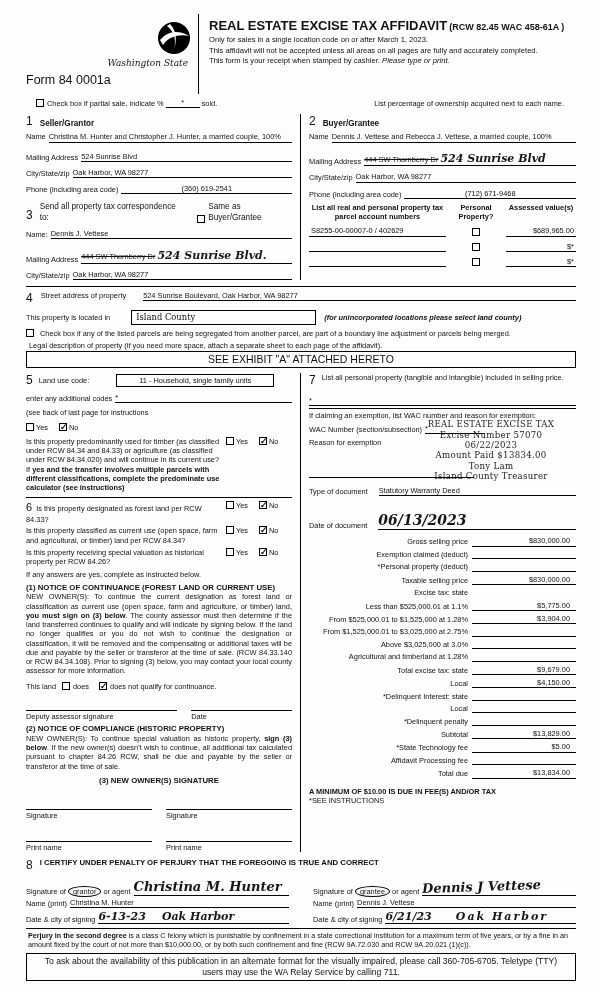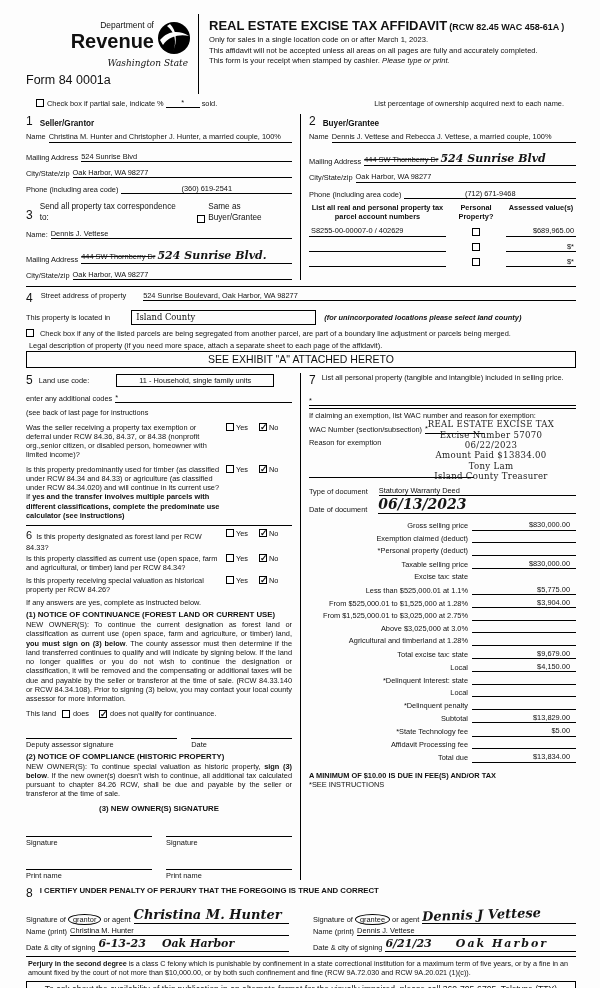--- a/index.html
+++ b/index.html
@@ -76,24 +76,20 @@
   .swirl{flex:none}
 </style>
 </head>
 <body>
 
 <div class="page">
 
   <div class="hdr">
     <div class="hdr-left">
       <div class="logo-row">
-        <div class="logo-txt">
-          <div class="dept">Department of</div>
-          <div class="revenue">Revenue</div>
-        </div>
         <svg class="swirl" width="36" height="36" viewBox="0 0 36 36">
           <circle cx="18" cy="18" r="16" fill="#000"></circle>
           <path d="M4 20 C 12 10, 24 10, 33 16 C 24 14, 13 16, 7 25 Z" fill="#fdfdfd"></path>
           <path d="M14 4 C 20 10, 22 20, 17 32 C 21 22, 19 12, 11 6 Z" fill="#fdfdfd"></path>
         </svg>
       </div>
       <div class="wastate" style="text-align:right;padding-right:10px">Washington State</div>
       <div class="formnum">Form 84 0001a</div>
     </div>
     <div class="hdr-right">
@@ -238,21 +234,20 @@
         <span class="lbl" style="margin-left:2px">Land use code:</span>
         <span class="lu-box" style="margin-left:24px">11 - Household, single family units</span>
         </div>
       <div class="frow" style="margin-top:5px">
           <span class="lbl">enter any additional codes</span>
         <span class="fill">*</span>
         </div>
       <div style="margin-top:5px">(see back of last page for instructions</div>
 
       <div class="q">
-          <span class="txt">Was the seller receiving a property tax exemption or deferral under RCW 84.36, 84.37, or 84.38 (nonprofit org.,senior citizen, or disabled person, homeowner with limited income)?</span>
         <span class="yn">
             <span class="cb"></span>
             <span>Yes</span>
           </span>
         <span class="yn">
             <span class="cb checked"></span>
             <span>No</span>
           </span>
         </div>
 
@@ -379,21 +374,21 @@
           <div>Amount Paid $13834.00</div>
           <div>Tony Lam</div>
           <div>Island County Treasurer</div>
         </div>
       </div>
 
       <div class="frow" style="margin-top:8px">
           <span class="lbl">Type of document</span>
         <span class="fill" style="margin-left:8px">Statutory Warranty Deed</span>
         </div>
-      <div class="frow" style="margin-top:2px;height:16px">
+      <div class="frow" style="margin-top:18px;height:16px">
           <span class="lbl">Date of document</span>
         <span class="fill" style="margin-left:8px"><span class="hw" style="font-size:14px">06/13/2023</span></span>
         </div>
 
       <div style="margin-top:6px">
         <div class="trow">
             <span class="tlabel">Gross selling price</span>
             <span class="tval">$830,000.00</span>
           </div>
         <div class="trow">

